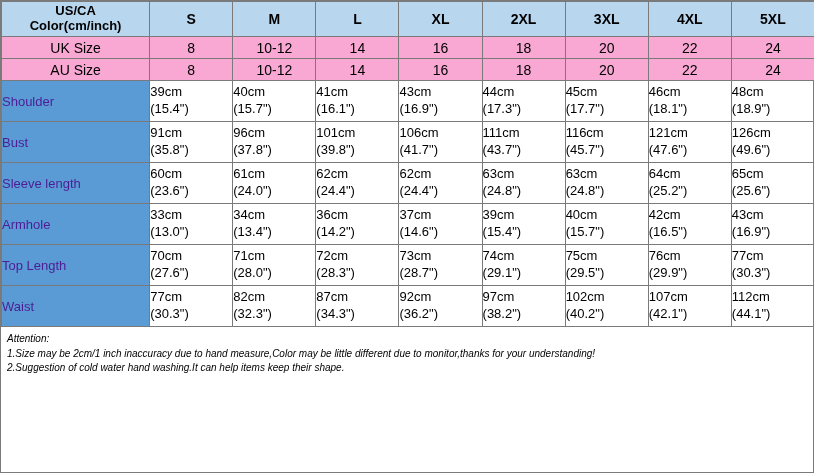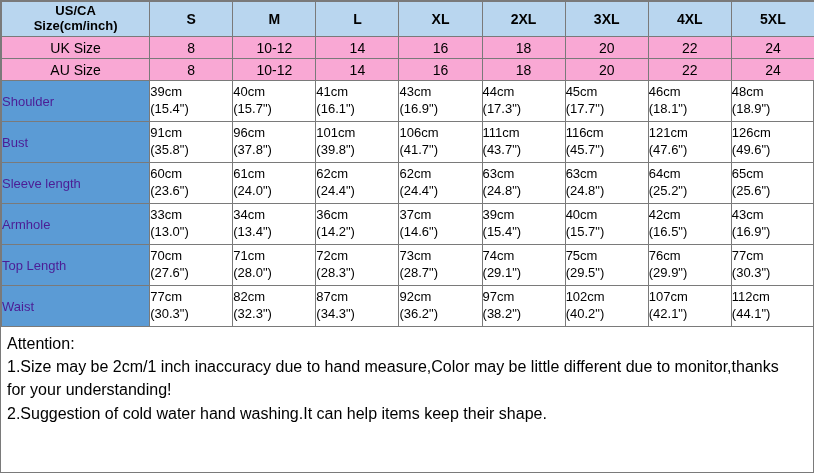--- a/index.html
+++ b/index.html
@@ -76,23 +76,24 @@
   }
   .datacell {
     font-size: 13px;
     line-height: 1.3;
     height: 40px;
   }
   .datacell .cm { display: block; }
   .datacell .inch { display: block; }
   .footer-block {
     padding: 5px 16px 4px 6px;
-    font-size: 16px;
+    font-size: 10px;
     line-height: 1.45;
     flex: 1;
+    font-style: italic;
   }
   .footer-line { white-space: normal; }
 </style>
 </head>
 <body>
 
 <div class="sheet">
 
 
   <table class="size-table">
@@ -104,21 +105,21 @@
       <col style="width:83px">
       <col style="width:83px">
       <col style="width:83px">
       <col style="width:83px">
       <col style="width:83px">
     </colgroup>
     <tbody>
       <tr>
         <td class="colhead first">
           <div>US/CA</div>
-          <div>Size(cm/inch)</div>
+          <div>Color(cm/inch)</div>
         </td>
         <td class="colhead">S</td>
         <td class="colhead">M</td>
         <td class="colhead">L</td>
         <td class="colhead">XL</td>
         <td class="colhead">2XL</td>
         <td class="colhead">3XL</td>
         <td class="colhead">4XL</td>
         <td class="colhead">5XL</td>
       </tr>

